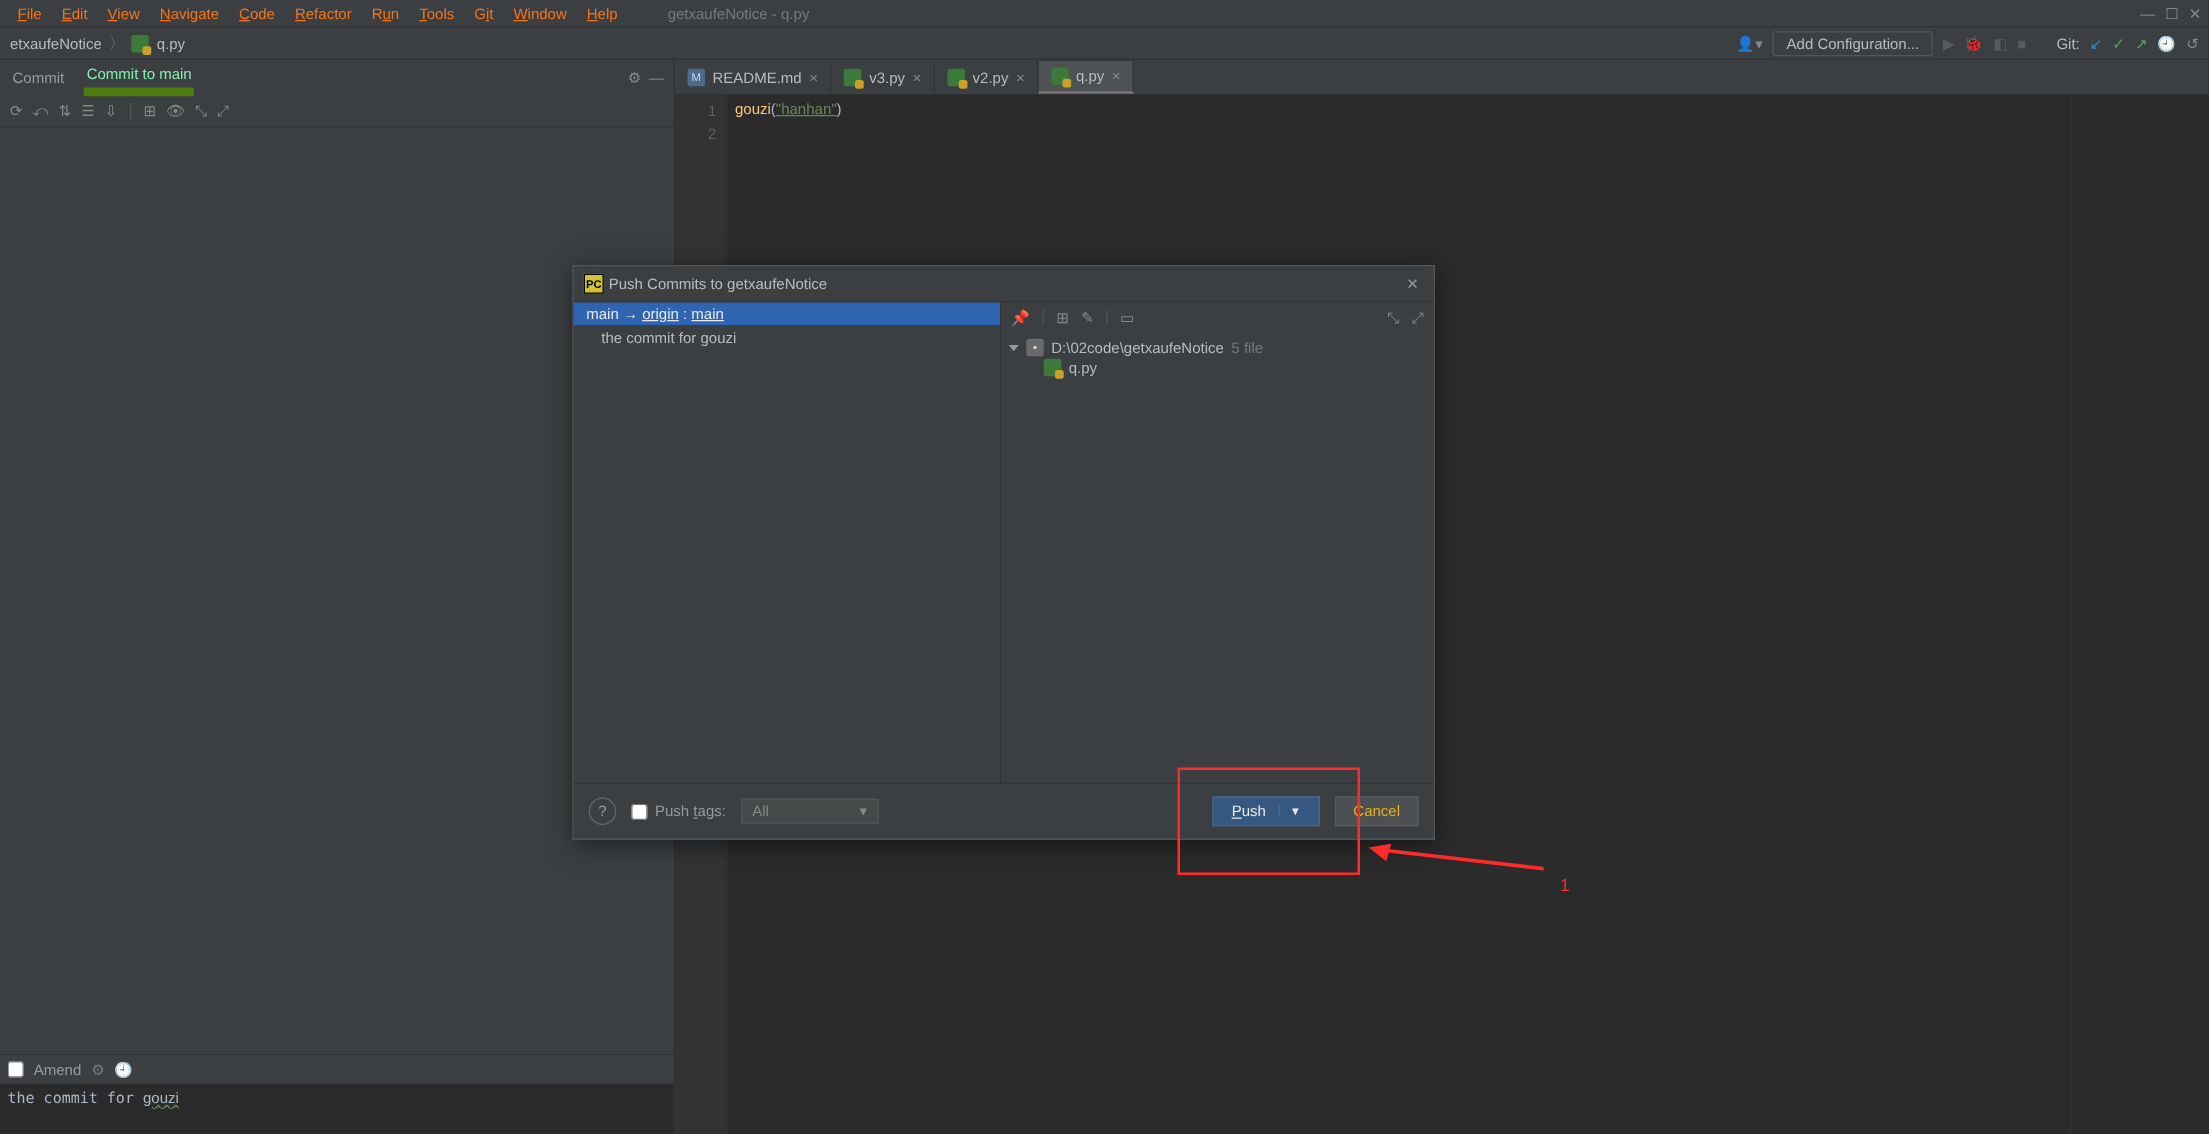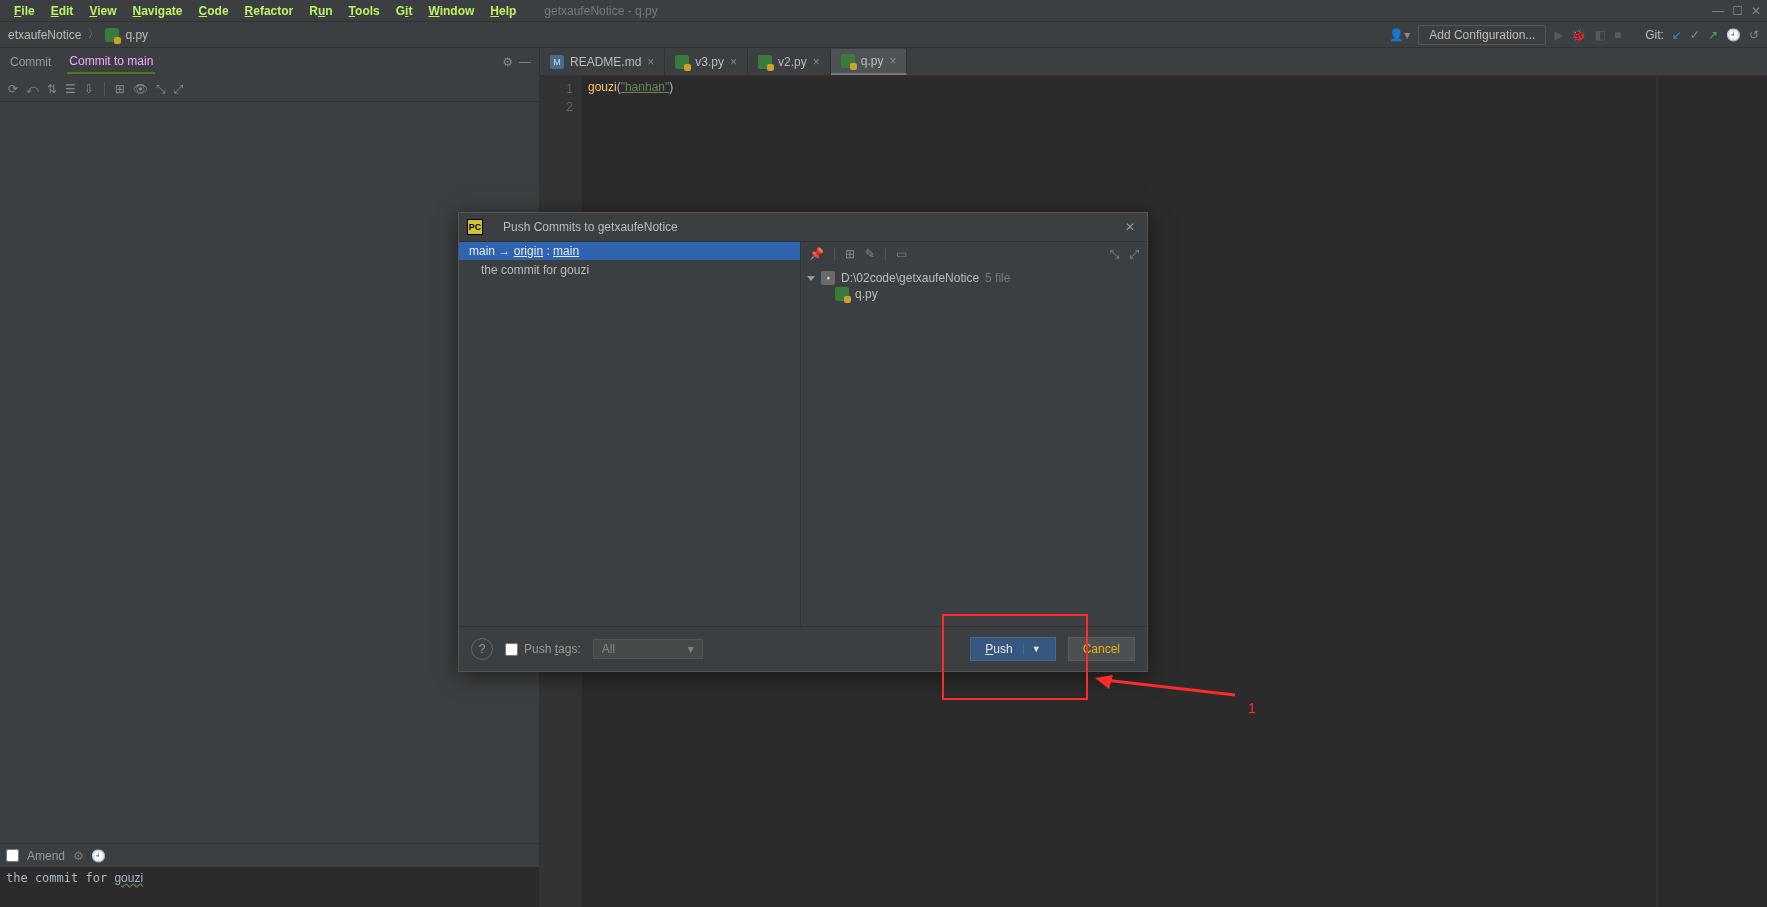--- a/index.html
+++ b/index.html
@@ -1,41 +1,41 @@
 <!DOCTYPE html>
 <html><head>
 <meta charset="utf-8">
 <style>
 * { margin: 0; padding: 0; box-sizing: border-box; font-family: "Segoe UI", Arial, sans-serif; font-size: 12px; }
 body { background: #2b2b2b; color: #bbbbbb; width: 1767px; height: 907px; overflow: hidden; position: relative; }
 
 
 .menubar { height: 22px; background: #3c3f41; display: flex; align-items: center; padding: 0 6px; border-bottom: 1px solid #323232; }
-.menubar-item { padding: 2px 8px; color: #bef264; cursor: pointer; font-weight: bold; }
+.menubar-item { padding: 2px 8px; color: #f97316; cursor: pointer; }
 .menubar-item .mn { text-decoration: underline; }
-.menubar-title { margin-left: 20px; color: #787878; }
+.menubar-title { margin-left: 32px; color: #787878; }
 
 
 .topright { position: absolute; right: 6px; top: 0; height: 22px; display: flex; align-items: center; gap: 8px; }
 
 
 .navbar { height: 26px; background: #3c3f41; display: flex; align-items: center; padding: 0 8px; justify-content: space-between; border-bottom: 1px solid #323232; gap: 36px; }
 .breadcrumb { display: flex; align-items: center; gap: 6px; color: #bbbbbb; }
 .breadcrumb .sep { color: #808080; }
 .navbar-right { display: flex; align-items: center; gap: 8px; }
 .addconfig { background: #3c3f41; border: 1px solid #555; color: #bbbbbb; padding: 2px 10px; border-radius: 2px; }
 
 
 .mainarea { display: flex; height: calc(907px - 22px - 26px); }
 
 
 .leftpanel { width: 540px; background: #3c3f41; display: flex; flex-direction: column; border-right: 1px solid #323232; }
 .lp-tabs { display: flex; align-items: center; height: 28px; padding: 0 8px; gap: 14px; }
 .lp-tab { color: #999; padding: 4px 2px; }
-.lp-tab.active { color: #f0abfc; border-bottom: 2px solid #4d7c0f; }
+.lp-tab.active { color: #86efac; border-bottom: 7px solid #4d7c0f; }
 .lp-tab-icons { margin-left: auto; display: flex; gap: 6px; color: #888; }
 .lp-toolbar { height: 26px; display: flex; align-items: center; gap: 10px; padding: 0 8px; border-bottom: 1px solid #323232; color: #888; }
 .lp-toolbar .grp { display: flex; gap: 8px; }
 .lp-changes { background: #2d5177; color: #d8d8d8; padding: 3px 10px; }
 .lp-body { flex: 1; background: #3c3f41; }
 .lp-amend { height: 24px; display: flex; align-items: center; gap: 8px; padding: 0 6px; color: #999; border-top: 1px solid #323232; }
 .lp-amend input[type=checkbox] { accent-color: #5a5a5a; }
 .lp-msg { background: #2b2b2b; color: #a9b7c6; font-family: "Consolas", monospace; padding: 4px 6px; height: 40px; }
 
 
@@ -50,21 +50,21 @@
 .code { flex: 1; padding: 4px 6px; font-family: Consolas, monospace; color: #a9b7c6; position: relative; border-right: 1px solid #323232; margin-right: 110px; }
 .code .kw { color: #a9b7c6; }
 .code .fn { color: #ffc66d; }
 .code .str { color: #6a8759; }
 .code .ul { text-decoration: underline; text-decoration-color: #6a8759; }
 .rightgutter { width: 110px; background: #2b2b2b; position: absolute; right:0; top:76px; bottom:0; border-left: 1px solid #323232;}
 
 
 .dialog { position: absolute; left: 458px; top: 212px; width: 690px; height: 460px; background: #3c3f41; border: 1px solid #555; box-shadow: 0 4px 20px rgba(0,0,0,.5); display: flex; flex-direction: column; }
 .dlg-title { height: 28px; display: flex; align-items: center; padding: 0 8px; color: #bbbbbb; }
-.dlg-title .logo { width: 16px; height: 16px; background: #d2c238; border: 1px solid #000; margin-right: 20px; display: flex; align-items: center; justify-content: center; font-size: 9px; font-weight: bold; color: #000; }
+.dlg-title .logo { width: 16px; height: 16px; background: #d2c238; border: 1px solid #000; margin-right: 4px; display: flex; align-items: center; justify-content: center; font-size: 9px; font-weight: bold; color: #000; }
 .dlg-close { margin-left: auto; color: #999; width: 18px; text-align: center; cursor: pointer; }
 .dlg-body { flex: 1; display: flex; border-top: 1px solid #323232; border-bottom: 1px solid #323232; }
 .dlg-left { width: 342px; border-right: 1px solid #323232; }
 .dlg-left .branch-row { background: #2f65b0; color: #e8e8e8; padding: 2px 10px; }
 .dlg-left .branch-row .link { text-decoration: underline; }
 .dlg-left .commit-row { padding: 3px 22px; color: #bbbbbb; }
 .dlg-right { flex: 1; display: flex; flex-direction: column; }
 .dlg-right-tb { height: 24px; display: flex; align-items: center; padding: 0 8px; gap: 10px; color: #888; }
 .dlg-right-tb .spacer { flex: 1; }
 .dlg-tree { padding: 4px 6px; }

